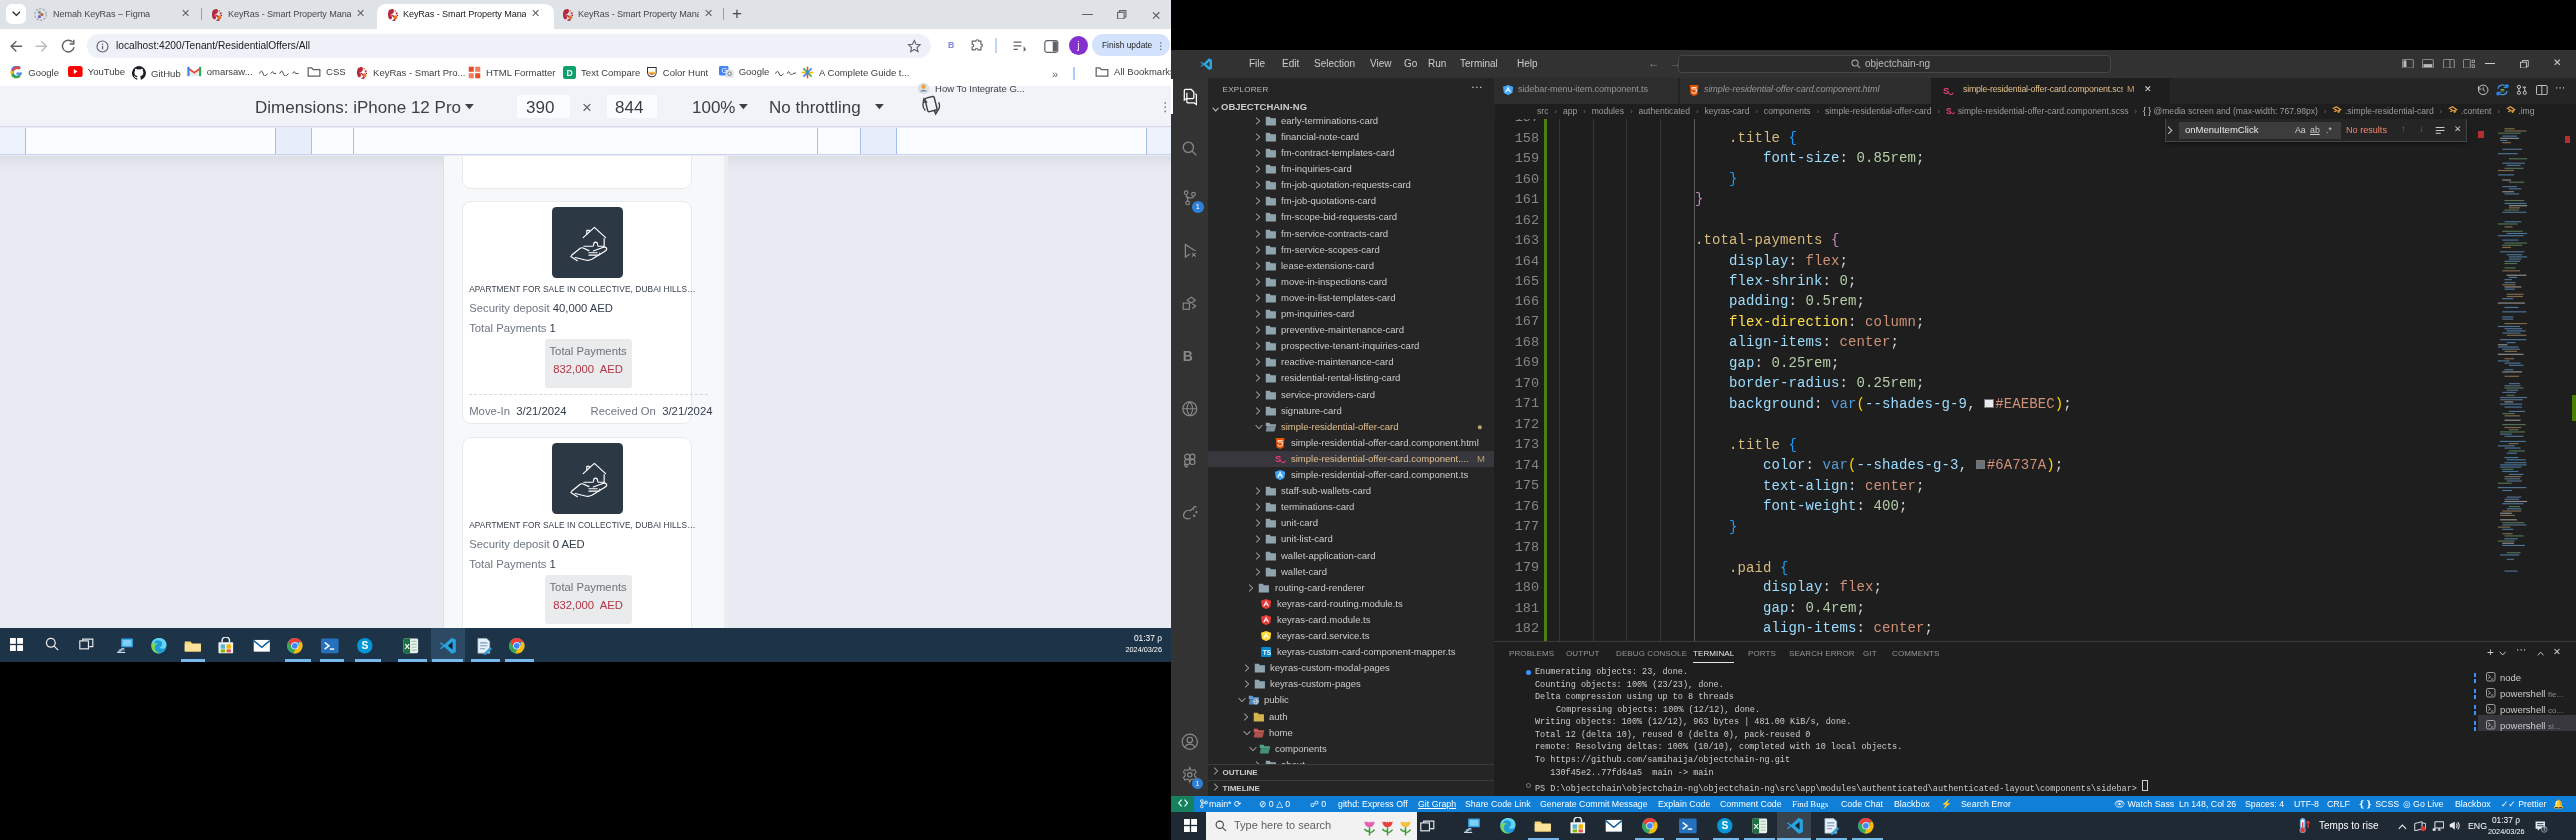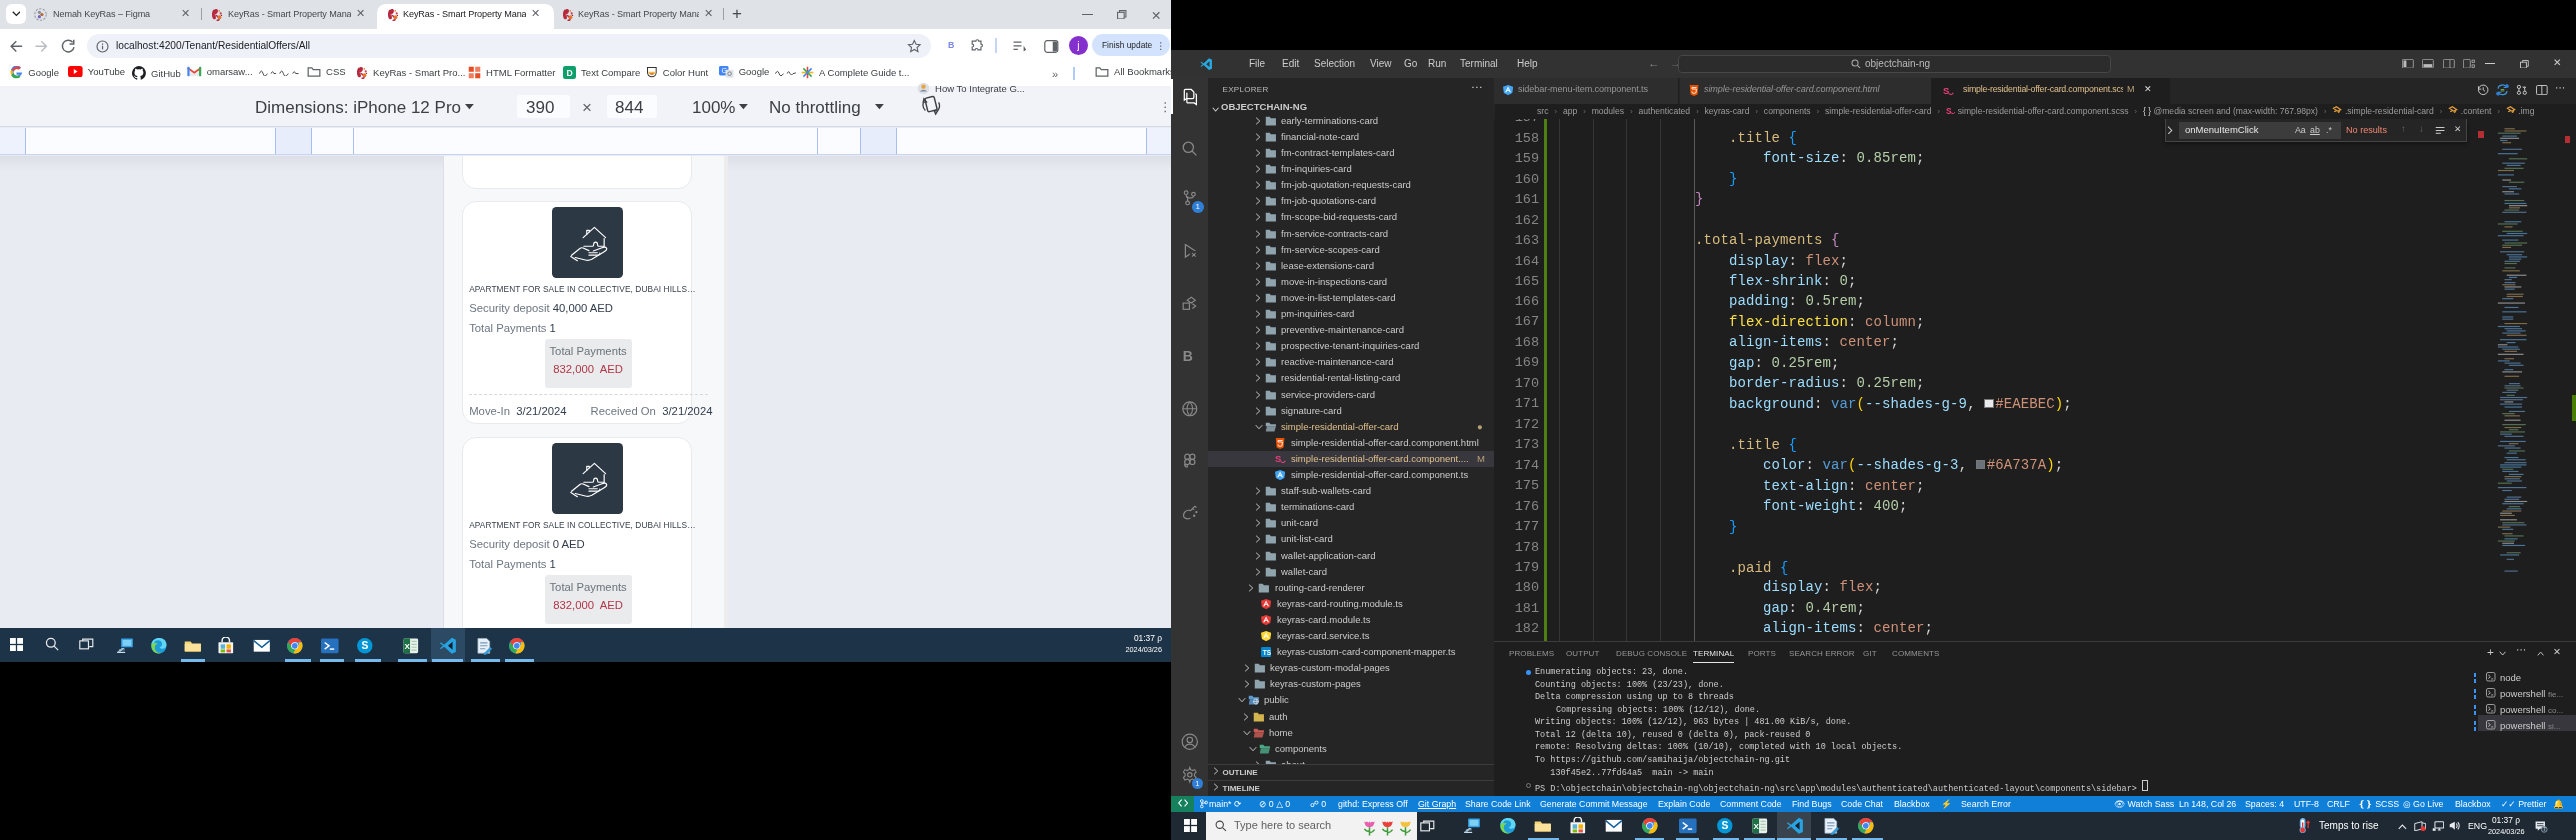--- a/index.html
+++ b/index.html
@@ -3,21 +3,21 @@
 <style>
 *{margin:0;padding:0;box-sizing:border-box;}
 html,body{width:2576px;height:841px;background:#000;overflow:hidden;}
 body{font-family:"Liberation Sans",sans-serif;position:relative;}
 .abs{position:absolute;}
 #lscreen{left:0;top:0;width:1171px;height:662px;background:#e9ebf2;position:absolute;}
 .tabtxt{font-size:9.1px;letter-spacing:-0.1px;color:#45494d;white-space:nowrap;overflow:hidden;}
 .tabx{color:#5f6368;font-size:11px;}
 .bk{position:absolute;display:flex;align-items:center;gap:5.1px;font-size:9.5px;color:#3c4043;white-space:nowrap;}
 .dtt{position:absolute;font-size:17px;color:#3c4043;}
-.card{position:absolute;left:17.6px;width:230px;background:#fff;border:0.7px solid #e9eaee;border-radius:14px;}
+.card{position:absolute;left:17.6px;width:230px;background:#fff;border:0.7px solid #e9eaee;border-radius:9px;}
 .ctitle{position:absolute;left:6.6px;font-size:8.3px;color:#38404d;letter-spacing:0.1px;white-space:nowrap;}
 .crow{position:absolute;left:6.6px;font-size:11.3px;color:#6d7683;white-space:nowrap;}
 .crow b{font-weight:400;color:#323d4d;}
 .cbox{position:absolute;left:82px;width:87px;background:#eaebed;border-radius:2.9px;text-align:center;}
 .cbox .t1{font-size:11.3px;color:#6a737a;margin-top:5.9px;}
 .cbox .t2{font-size:11.3px;color:#b23648;margin-top:6.6px;}
 .imgtile{position:absolute;left:89px;width:71px;height:71px;background:#2d3845;border-radius:4.4px;text-align:center;padding-top:14.6px;}
 #vs{left:1171px;top:50px;width:1405px;height:790px;background:#1e1e1e;position:absolute;}
 .vsmenu{position:absolute;font-size:10px;color:#cccccc;}
 .trow{position:absolute;left:0;width:287px;height:16px;font-size:9.5px;color:#cccccc;white-space:nowrap;}
@@ -1253,21 +1253,21 @@
     </svg>
 <div class="st" style="left:38px;top:749px;">main* ⟳</div>
 <div class="st" style="left:88px;top:749px;">⊘ 0 △ 0</div>
 <div class="st" style="left:139px;top:749px;">☍ 0</div>
 <div class="st" style="left:167px;top:749px;">githd: Express Off</div>
 <div class="st" style="left:247px;top:749px;text-decoration:underline;">Git Graph</div>
 <div class="st" style="left:294px;top:749px;">Share Code Link</div>
 <div class="st" style="left:369px;top:749px;">Generate Commit Message</div>
 <div class="st" style="left:487px;top:749px;">Explain Code</div>
 <div class="st" style="left:549px;top:749px;">Comment Code</div>
-<div class="st" style="left:621px;top:749px;">Find Bugs</div>
+<div class="st" style="left:621px;top:749px;font-family:Liberation Serif, serif;">Find Bugs</div>
 <div class="st" style="left:670px;top:749px;">Code Chat</div>
 <div class="st" style="left:723px;top:749px;">Blackbox</div>
 <div class="st" style="left:770px;top:749px;">⚡</div>
 <div class="st" style="left:790px;top:749px;">Search Error</div>
 <svg class="abs" style="left:28.5px;top:749px;" width="8" height="9.5" viewBox="0 0 11 13">
       <circle cx="2.5" cy="2.8" r="1.9" stroke="#fff" stroke-width="1.2" fill="none"></circle>
       <circle cx="8.5" cy="4.8" r="1.9" stroke="#fff" stroke-width="1.2" fill="none"></circle>
       <circle cx="2.5" cy="10.2" r="1.9" stroke="#fff" stroke-width="1.2" fill="none"></circle>
       <path d="M2.5 4.7 v3.6 M2.5 7 q0 -1.5 3 -1.5 q3 0 3 -0.7" stroke="#fff" stroke-width="1.2" fill="none"></path>
     </svg>

